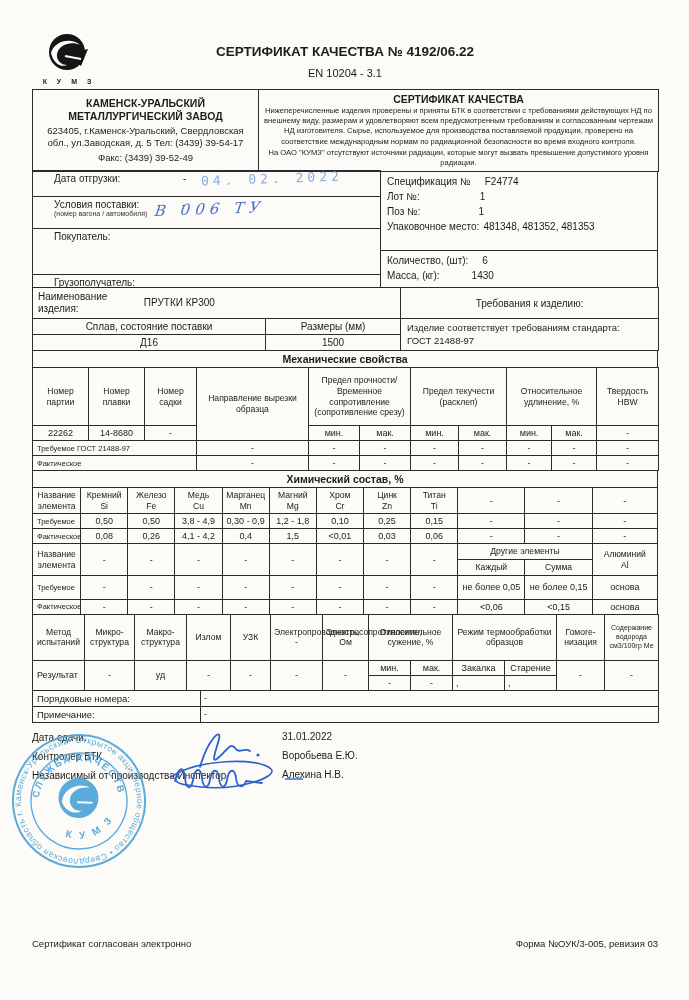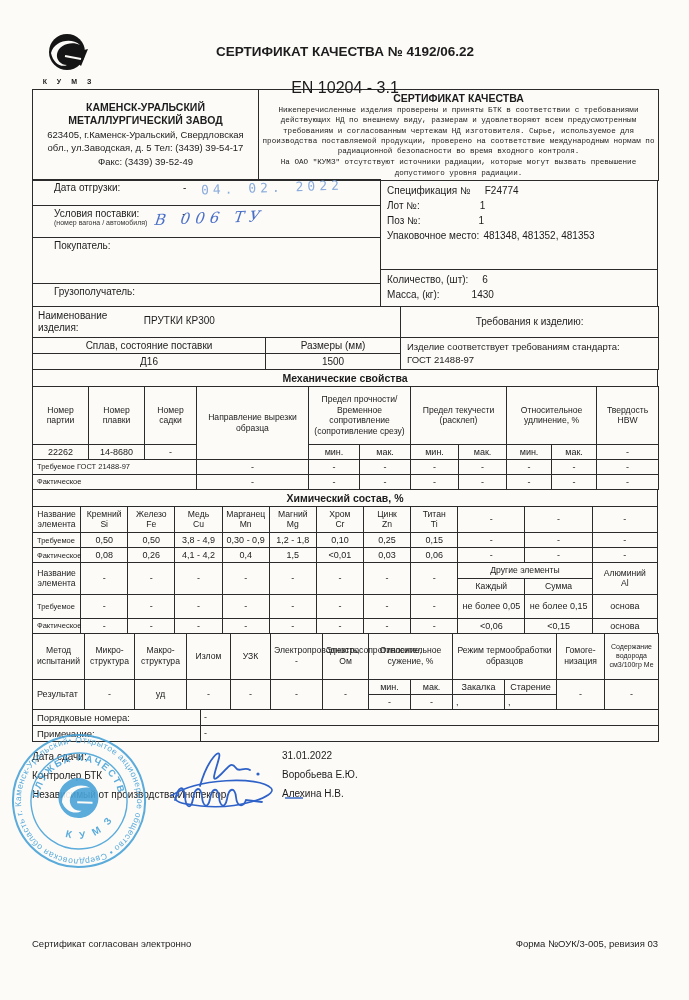--- a/index.html
+++ b/index.html
@@ -10,31 +10,31 @@
     font-family:"Liberation Sans", sans-serif;
     padding:30px 31px 0 32px; overflow:hidden;
     box-shadow:0 0 6px rgba(0,0,0,.25);
   }
   
   .hdr { position:relative; height:60px; }
   .logo { position:absolute; left:0; top:2px; width:74px; text-align:center; }
   .logo-label { font-size:7px; font-weight:bold; letter-spacing:4px; color:#222; margin-top:-2px; }
   .titles { text-align:center; padding-top:14px; }
   .title { font-weight:bold; font-size:13.5px; }
-  .subtitle { font-size:16px; margin-top:20px; }
+  .subtitle { font-size:11px; margin-top:8px; }
   
   .stack > * { margin-top:-1px; }
   table { border-collapse:collapse; width:626px; table-layout:fixed; }
   td { border:1px solid #2b2b2b; font-size:9px; text-align:center; vertical-align:middle; padding:2px 3px; }
   
   .info td { vertical-align:middle; }
   .fact-name { font-weight:bold; font-size:10.5px; line-height:1.25; }
   .fact-addr { font-size:9.5px; line-height:1.3; margin-top:2px; }
   .cert-title { font-weight:bold; font-size:10.5px; }
-  .cert-body { font-size:7.6px; line-height:1.35; margin-top:1px;font-family:Liberation Mono, monospace; }
+  .cert-body { font-size:7.6px; line-height:1.35; margin-top:1px; }
   
   .ship { display:flex; width:626px; }
   .ship-left { width:368px; }
   .srow { border:1px solid #2b2b2b; position:relative; padding:2px 21px; font-size:10px; text-align:left; background:transparent; }
   .srow .lbl { display:inline-block; }
   .srow .dashv { display:inline-block; margin-left:60px; }
   .small-note { font-size:7px; color:#333; }
   .date-stamp {
     position:absolute; left:168px; top:0px; color:#7ea3d9;
     font-family:"DejaVu Sans Mono", monospace; font-size:13px; letter-spacing:4px;
@@ -124,21 +124,21 @@
         </div>
         <div class="srow" style="height:33px">
           <span class="lbl">Условия поставки:</span>
           <span class="dashv" style="margin-left:40px">-</span>
           <div class="small-note">(номер вагона / автомобиля)</div>
           <span class="handwrite">В 006 ТУ</span>
         </div>
         <div class="srow" style="height:47px">
           <span class="lbl">Покупатель:</span>
         </div>
-        <div class="srow" style="height:24px">
+        <div class="srow" style="height:14px">
           <span class="lbl">Грузополучатель:</span>
         </div>
       </div>
       <div class="ship-right">
         <div class="spec-top">
           <div class="kv">
             <span>Спецификация №</span>
             <span class="v">F24774</span>
           </div>
           <div class="kv">

